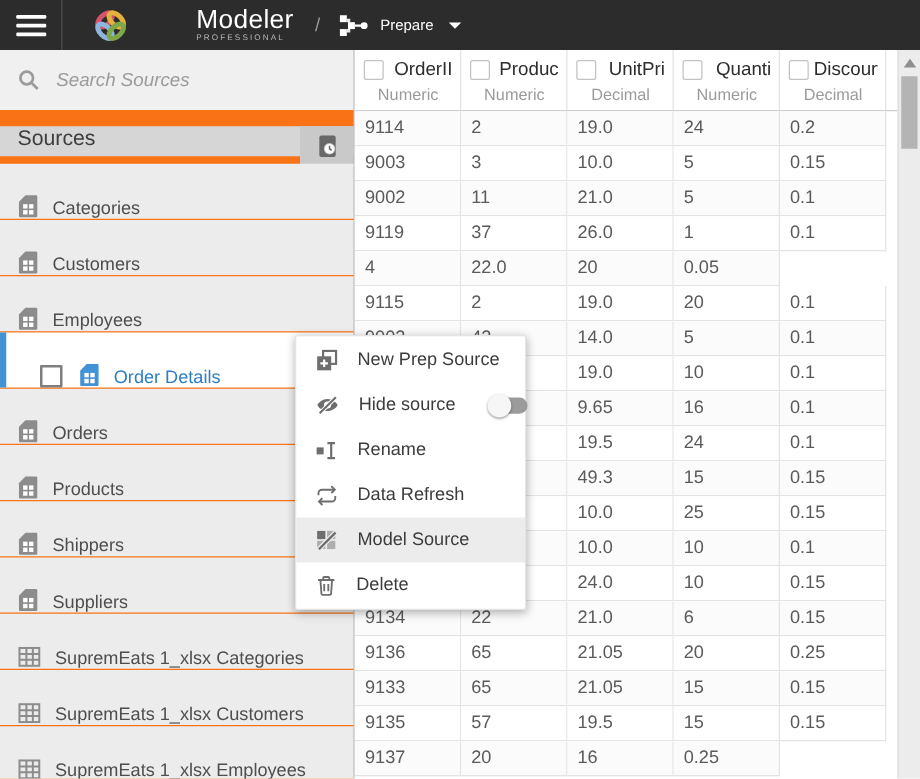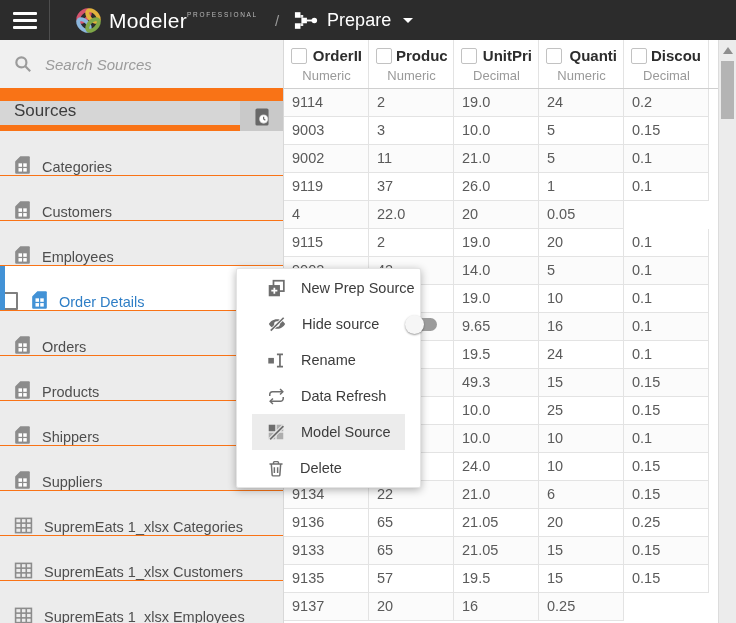--- a/index.html
+++ b/index.html
@@ -7,71 +7,71 @@
   *{box-sizing:border-box;}
   .icon{display:inline-flex;align-items:center;justify-content:center;flex:none;}
 
   
   .topbar{position:absolute;left:0;top:0;width:736px;height:40px;background:#2c2c2c;
     display:flex;align-items:center;z-index:30;}
   .hamburger{width:24px;margin-left:13px;cursor:pointer;}
   .hamburger div{height:3px;background:#fff;margin:4px 0;border-radius:1px;}
   .topbar-sep{width:1px;height:40px;background:#4d4d4d;margin-left:12px;}
   .logo-wrap{display:flex;align-items:center;margin-left:25px;gap:7px;}
-  .logo-text{display:flex;flex-direction:row;line-height:1;}
+  .logo-text{display:flex;flex-direction:column;line-height:1;margin-left:48px;}
   .logo-name{font-size:21px;color:#fff;letter-spacing:.3px;}
   .logo-sub{font-size:6.5px;color:#b9b9b9;letter-spacing:1.7px;margin-top:2px;}
   .crumb-sep{color:#9a9a9a;font-size:15px;margin:0 15px 0 17px;}
   .prepare-wrap{display:flex;align-items:center;gap:9px;color:#fff;cursor:pointer;}
-  .prepare-label{font-size:18px;}
+  .prepare-label{font-size:12px;}
   .caret{width:0;height:0;border:5px solid transparent;border-top-color:#fff;margin-top:6px;margin-left:3px;}
 
   
   .sidebar{position:absolute;left:0;top:40px;width:283px;height:583px;background:#f97316;overflow:hidden;z-index:5;}
   .search-bar{height:48px;background:#f0f0f0;display:flex;align-items:center;padding-left:14px;gap:11px;color:#9b9b9b;}
   .search-input{border:none;background:transparent;font-size:15px;font-style:italic;color:#555;
     outline:none;width:210px;font-family:"Liberation Sans",sans-serif;}
   .search-input::placeholder{color:#9b9b9b;font-style:italic;}
   .sources-header{margin-top:13px;height:24px;background:#d6d6d6;display:flex;align-items:flex-start;position:relative;}
   .sources-title{font-size:17px;color:#3d3d3d;margin-left:14px;}
   .sources-refresh-btn{position:absolute;right:0;top:0;width:43px;height:32px;background:#c9c9c9;
     display:flex;align-items:center;justify-content:center;color:#686868;cursor:pointer;}
   .sources-list{margin-top:6px;}
   .sidebar-item{height:44px;margin-bottom:1px;background:#ececec;display:flex;align-items:flex-end;
     padding-left:14px;gap:11px;color:#8c8c8c;position:relative;cursor:pointer;}
   .sidebar-item .label{font-size:14.5px;color:#4e4e4e;white-space:nowrap;overflow:hidden;}
-  .sidebar-item.selected{background:#fff;color:#4292d6;padding-left:0;}
+  .sidebar-item.selected{background:#fff;color:#4292d6;padding-left:32px;}
   .sidebar-item.selected::before{content:'';position:absolute;left:0;top:0;width:5px;height:100%;background:#4292d6;}
   .sidebar-item.selected .label{color:#2e7ec6;}
   .row-checkbox{width:18px;height:18px;background:#fff;border:2px solid #7f7f7f;border-radius:1px;flex:none;margin-right:2px;}
 
   
   .table-wrap{position:absolute;left:283px;top:40px;width:435px;height:583px;background:#fff;
     overflow:hidden;border-left:1px solid #d8d8d8;}
   .thead{display:flex;height:49px;background:#fff;border-bottom:1px solid #cfcfcf;}
   .th{width:85px;flex:none;border-right:1px solid #e3e3e3;padding:7px 6px 0 7px;}
   .th-top{display:flex;align-items:center;justify-content:space-between;}
   .th-checkbox{width:16px;height:16px;border:1px solid #c2c2c2;border-radius:2px;background:#fff;cursor:pointer;flex:none;}
-  .th-name{font-weight:bold;font-size:15px;color:#2d2d2d;white-space:nowrap;overflow:hidden;margin-left:4px;}
+  .th-name{font-weight:normal;font-size:15px;color:#2d2d2d;white-space:nowrap;overflow:hidden;margin-left:4px;}
   .th-type{text-align:center;font-size:13px;color:#9a9a9a;margin-top:4px;}
   .trow{display:flex;height:28px;}
   .trow:nth-child(odd) .cell{background:#fbfbfb;}
   .cell{width:85px;flex:none;border-right:1px solid #e3e3e3;border-bottom:1px solid #e3e3e3;
     font-size:14.5px;color:#5a5a5a;padding-left:8px;line-height:26px;white-space:nowrap;overflow:hidden;background:#fff;}
 
   
   .scrollbar{position:absolute;right:0;top:40px;width:18px;height:583px;background:#ececec;
     border-left:1px solid #dcdcdc;z-index:6;}
   .scroll-up{margin:7px auto 0;width:0;height:0;border-left:5px solid transparent;
     border-right:5px solid transparent;border-bottom:7px solid #8f8f8f;cursor:pointer;}
   .scroll-thumb{position:absolute;left:2px;top:21px;width:13px;height:58px;background:#b4b4b4;cursor:grab;}
 
   
   .context-menu{position:absolute;left:236px;top:268px;width:185px;background:#fff;z-index:40;
-    box-shadow:0 2px 8px rgba(0,0,0,.30);border:1px solid #e4e4e4;border-radius:2px;padding:1px 15px;}
+    box-shadow:0 2px 8px rgba(0,0,0,.30);border:1px solid #e4e4e4;border-radius:2px;padding:1px 0;}
   .menu-item{height:36px;display:flex;align-items:center;padding-left:15px;gap:15px;color:#6e6e6e;cursor:pointer;}
   .menu-item.highlighted{background:#ececec;}
   .menu-item .label{font-size:14.5px;color:#3c3c3c;white-space:nowrap;}
   .toggle{margin-left:13px;position:relative;width:30px;height:13px;background:#9b9b9b;border-radius:7px;cursor:pointer;flex:none;}
   .toggle-knob{position:absolute;left:-2px;top:-3px;width:19px;height:19px;border-radius:50%;
     background:#f6f6f6;box-shadow:0 1px 2px rgba(0,0,0,.4);}
 </style>
 </head>
 <body>
 

